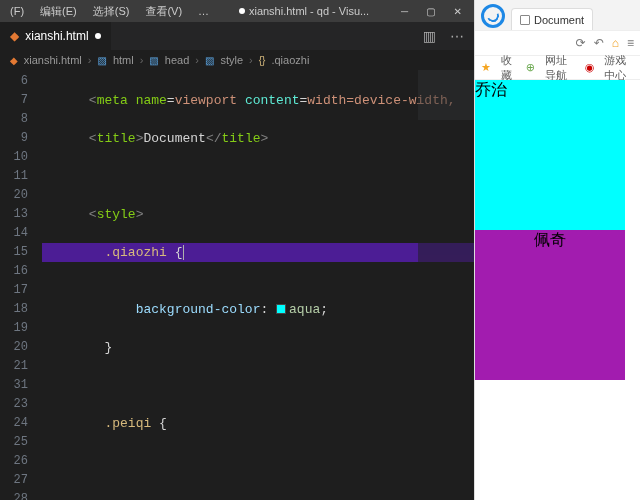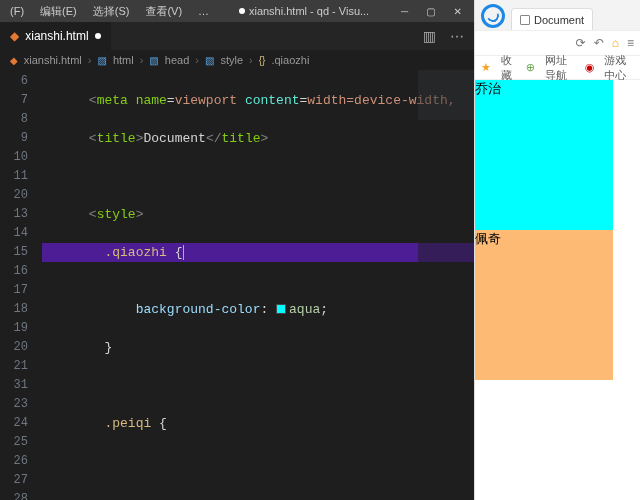--- a/index.html
+++ b/index.html
@@ -53,23 +53,23 @@
   .br-logo { width: 24px; height: 24px; border-radius: 50%; border: 3px solid #1e88e5; margin: 0 6px 2px 2px; position:relative; }
   .br-logo::after{content:""; position:absolute; inset:3px; border-radius:50%; border:2px solid #1e88e5; border-top-color:transparent; border-left-color:transparent; transform:rotate(20deg);}
   .br-tab { background: #fff; border: 1px solid #ddd; border-bottom: none; height: 22px; display: flex; align-items: center; padding: 0 8px; font-size: 11px; border-radius: 4px 4px 0 0; gap: 4px; color:#333; }
   .br-tab .favicon{width:10px; height:10px; border:1px solid #888; border-radius:1px; display:inline-block;}
   .br-toolbar { height: 26px; background: #fff; border-top: 1px solid #eee; border-bottom: 1px solid #eee; display: flex; align-items: center; justify-content: flex-end; gap: 8px; padding: 0 6px; color:#7a7a7a; font-size:12px; }
   .br-bookmarks { height: 24px; background: #fff; border-bottom: 1px solid #eee; display: flex; align-items: center; gap: 10px; padding: 0 6px; font-size: 11px; color:#5a5a5a; }
   .br-bookmarks .star{ color:#f5a623;}
   .br-bookmarks .globe{ color:#6aa84f;}
   .br-bookmarks .game{ color:#cc0000;}
   .br-content { flex: 1; background: #fff; overflow:hidden; }
-  .block { width: 138px; height: 150px; font-size: 13px; color:#000; font-family: SimSun, serif; }
+  .block { width: 150px; height: 150px; font-size: 16px; color:#000; font-family: SimSun, serif; }
   .block.aqua { background: #00ffff; }
-  .block.bv { background: #fdba74; }
+  .block.bv { background: #a21caf; text-align: center; }
 </style>
 </head>
 <body>
 
 <div class="app">
 
   <div class="vscode">
     <div class="vsc-menu">
       <span class="menuitem">(F)</span>
       <span class="menuitem">编辑(E)</span>

